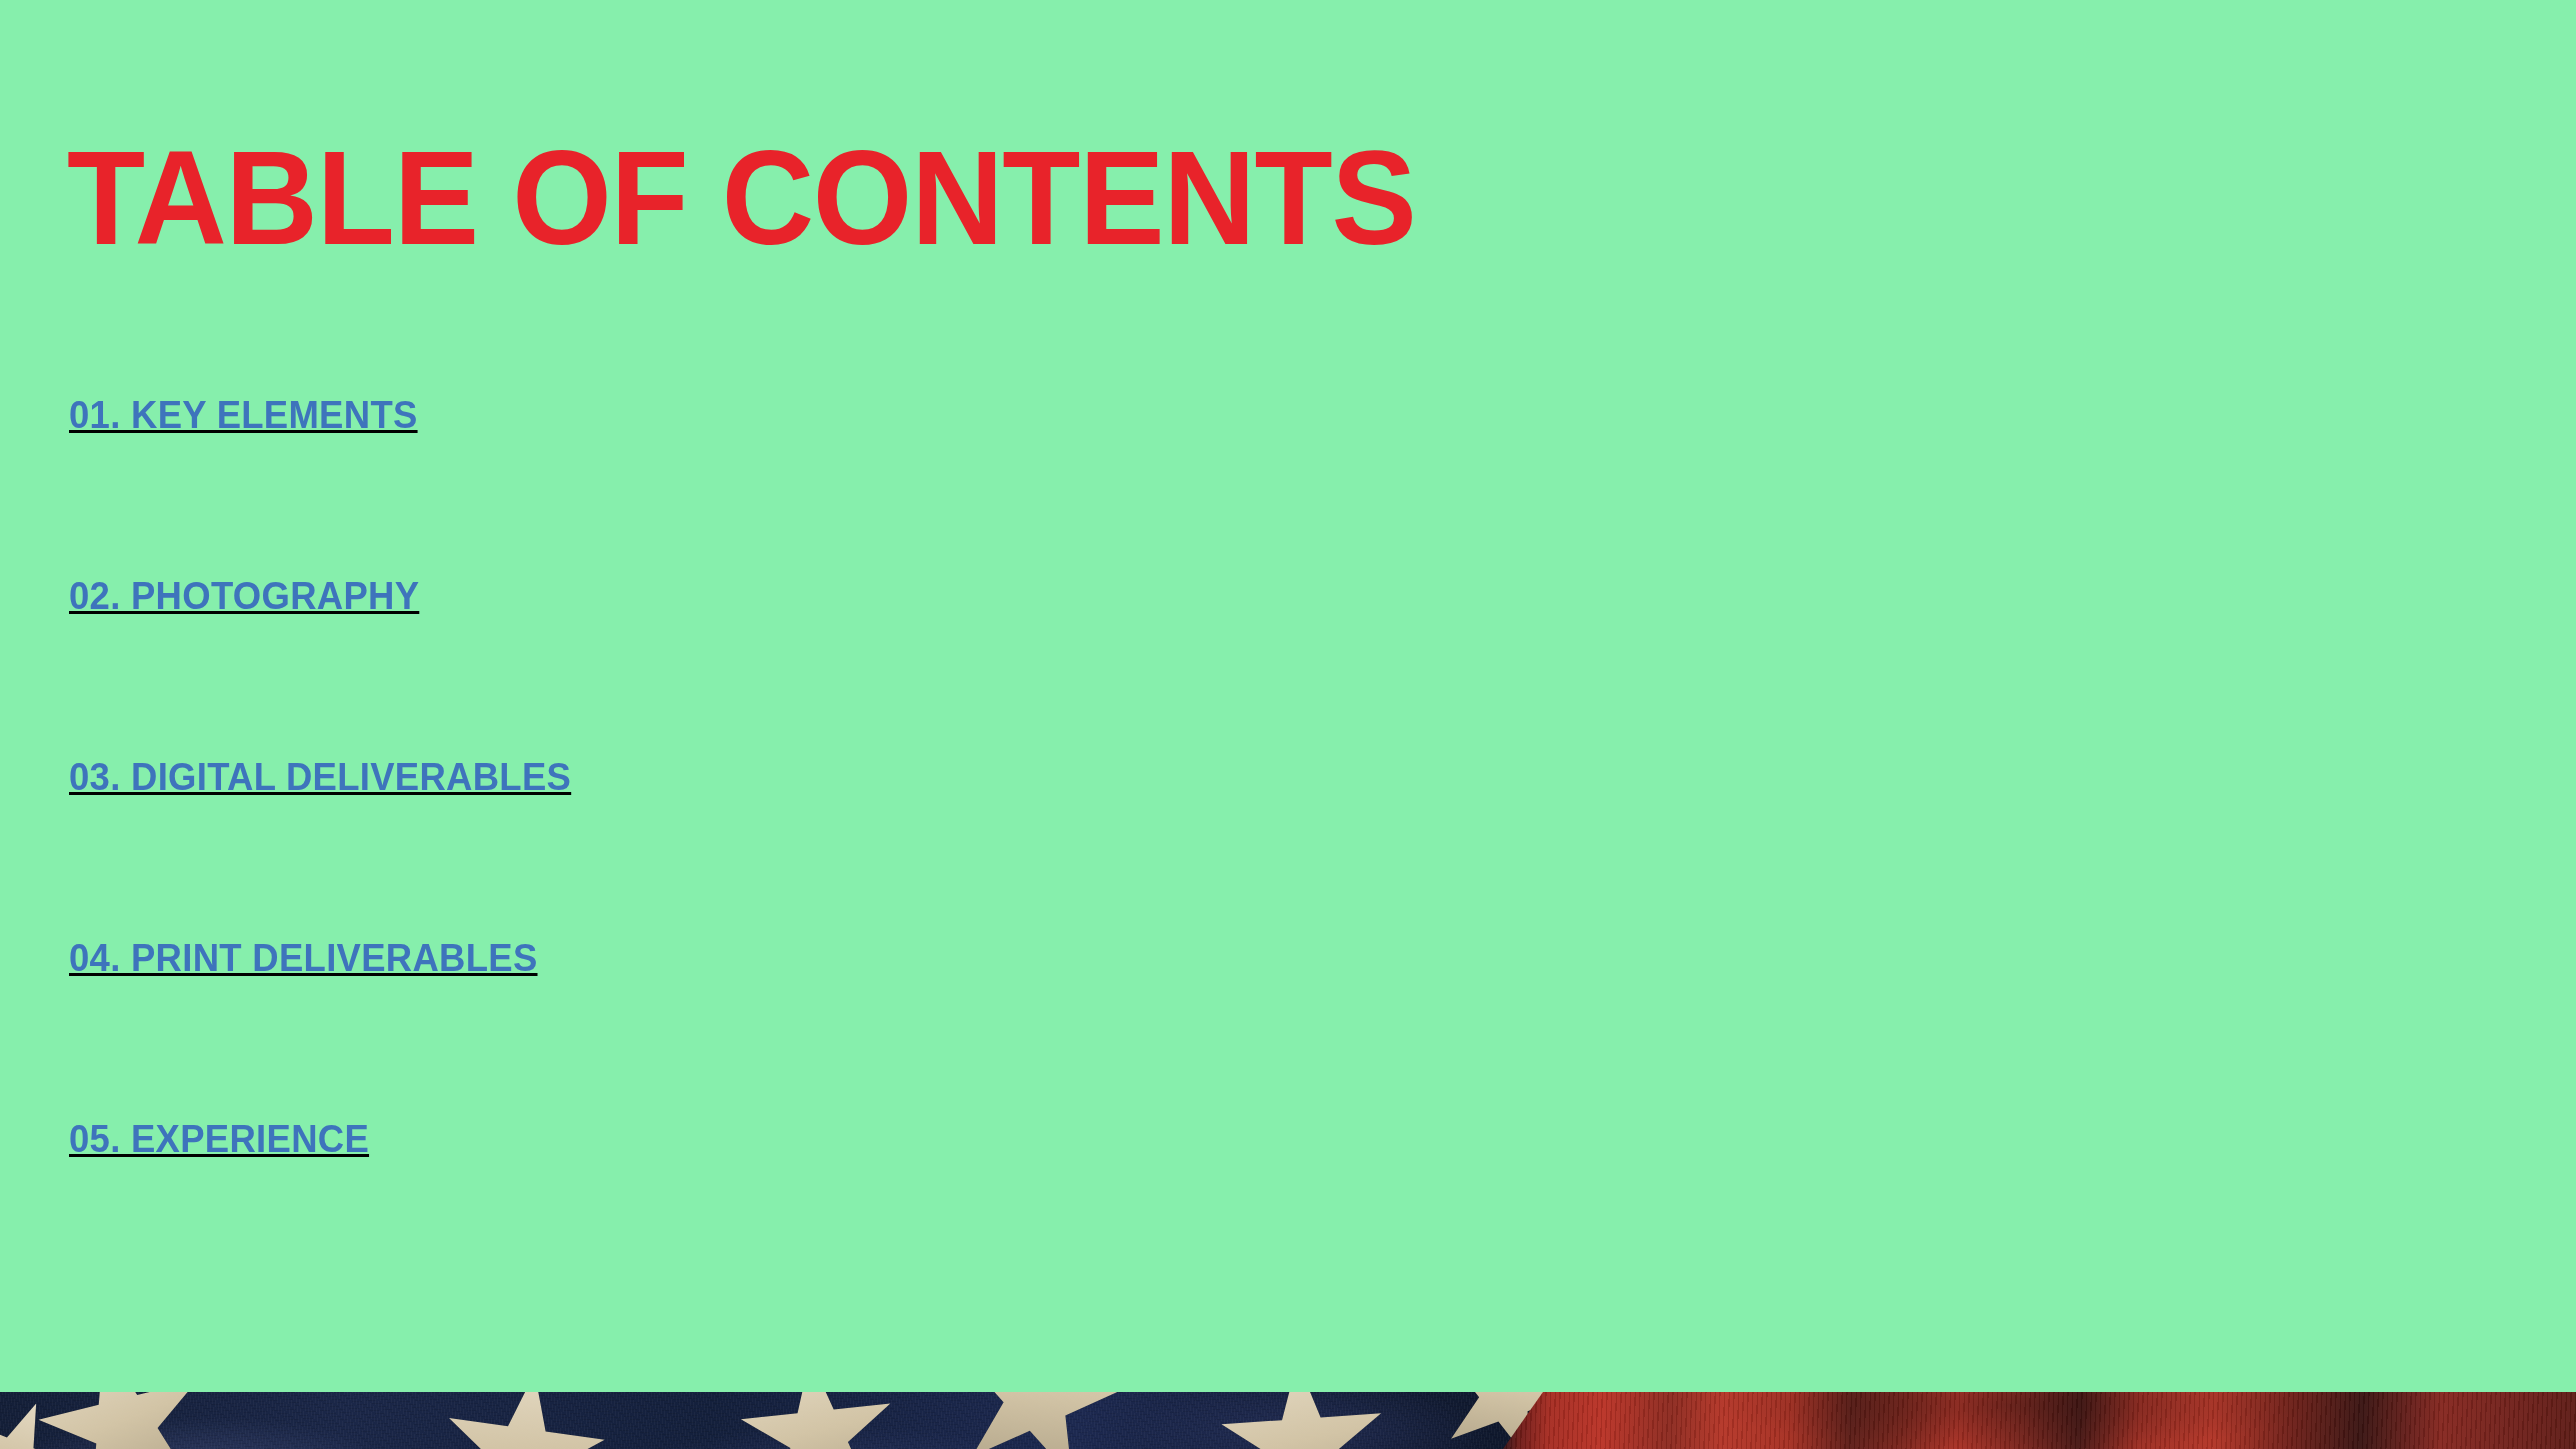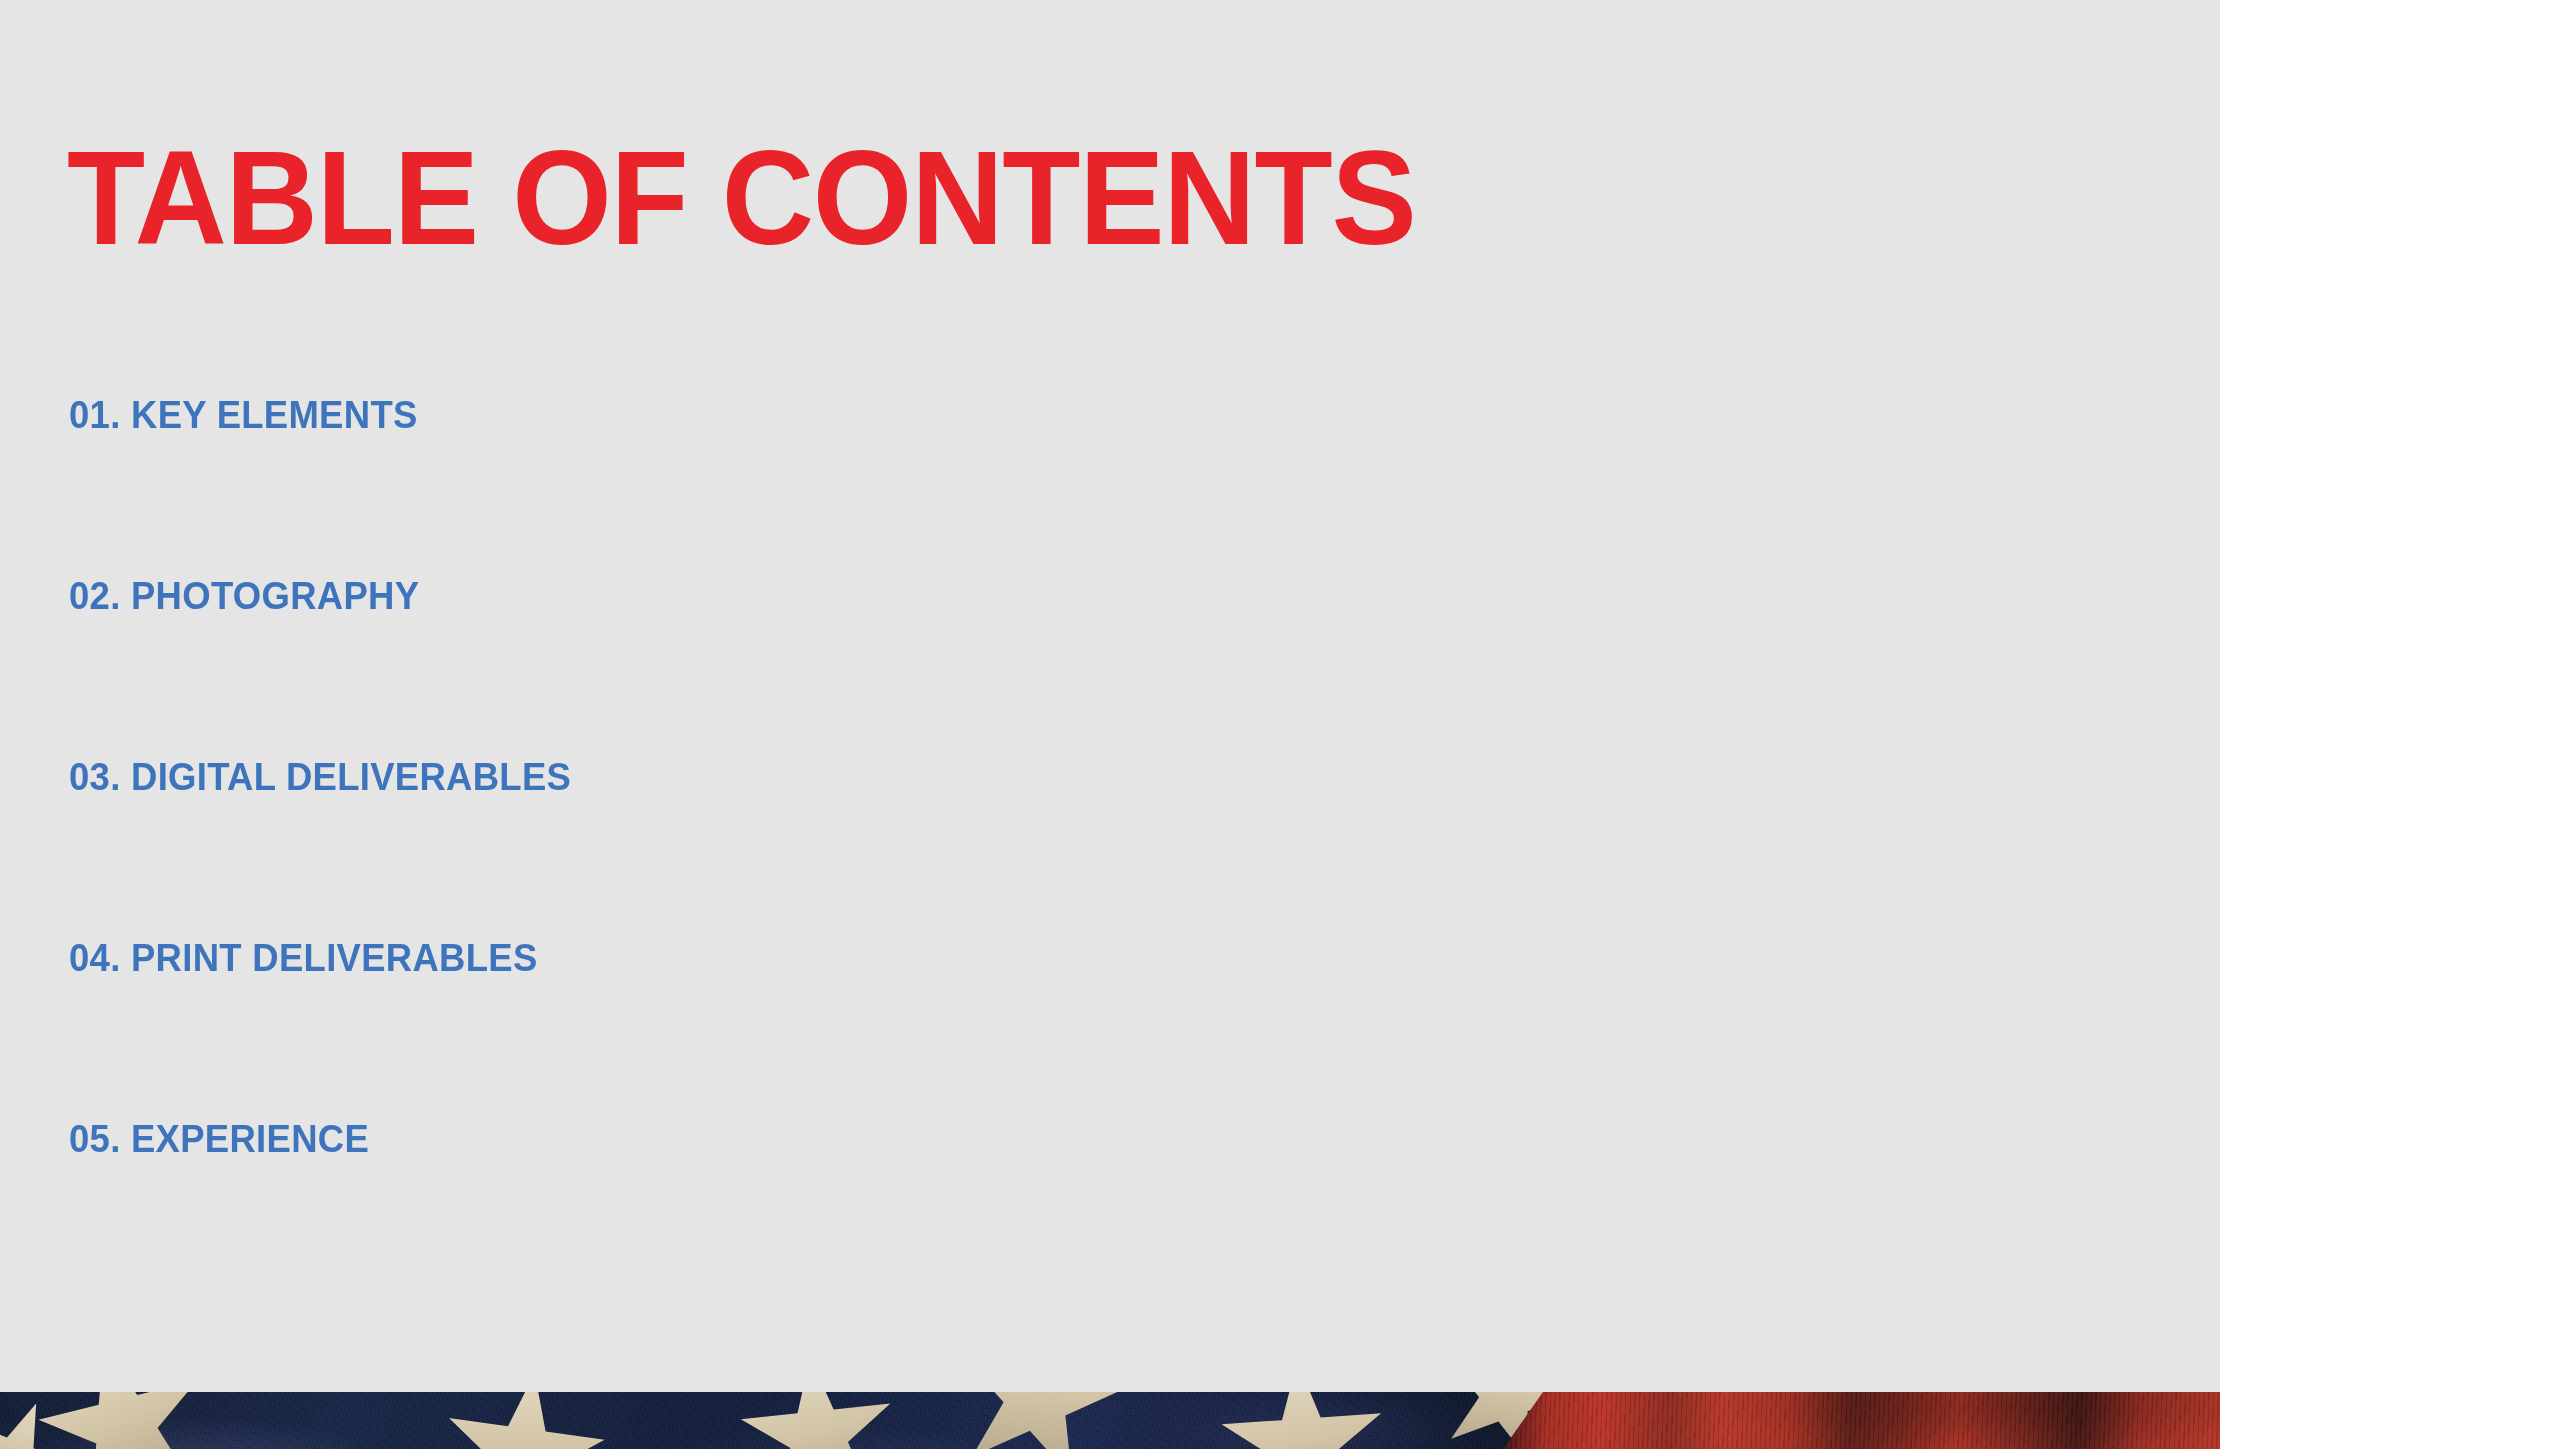--- a/index.html
+++ b/index.html
@@ -9,23 +9,23 @@
   }
   body {
     width: 2576px;
     height: 1449px;
     overflow: hidden;
     font-family: "Liberation Sans", sans-serif;
   }
 
   .slide {
     position: relative;
-    width: 2220px;
+    width: 2576px;
     height: 1449px;
-    background: #e5e5e5;
+    background: #86efac;
     overflow: hidden;
   }
 
   
   .slide-title {
     position: absolute;
     left: 67px;
     top: 131px;
     font-family: "Liberation Sans", sans-serif;
     font-weight: 700;
@@ -40,20 +40,21 @@
   }
 
   
   .toc-list {
     position: absolute;
     left: 69px;
     top: 394px;
     margin: 0;
     padding: 0;
     list-style: none;
+    text-decoration: underline;
   }
   .toc-item {
     height: 181px;
     font-family: "Liberation Sans", sans-serif;
     font-weight: 700;
     font-size: 38px;
     line-height: 42px;
     letter-spacing: 0.3px;
     color: #3e74bc;
     white-space: nowrap;

